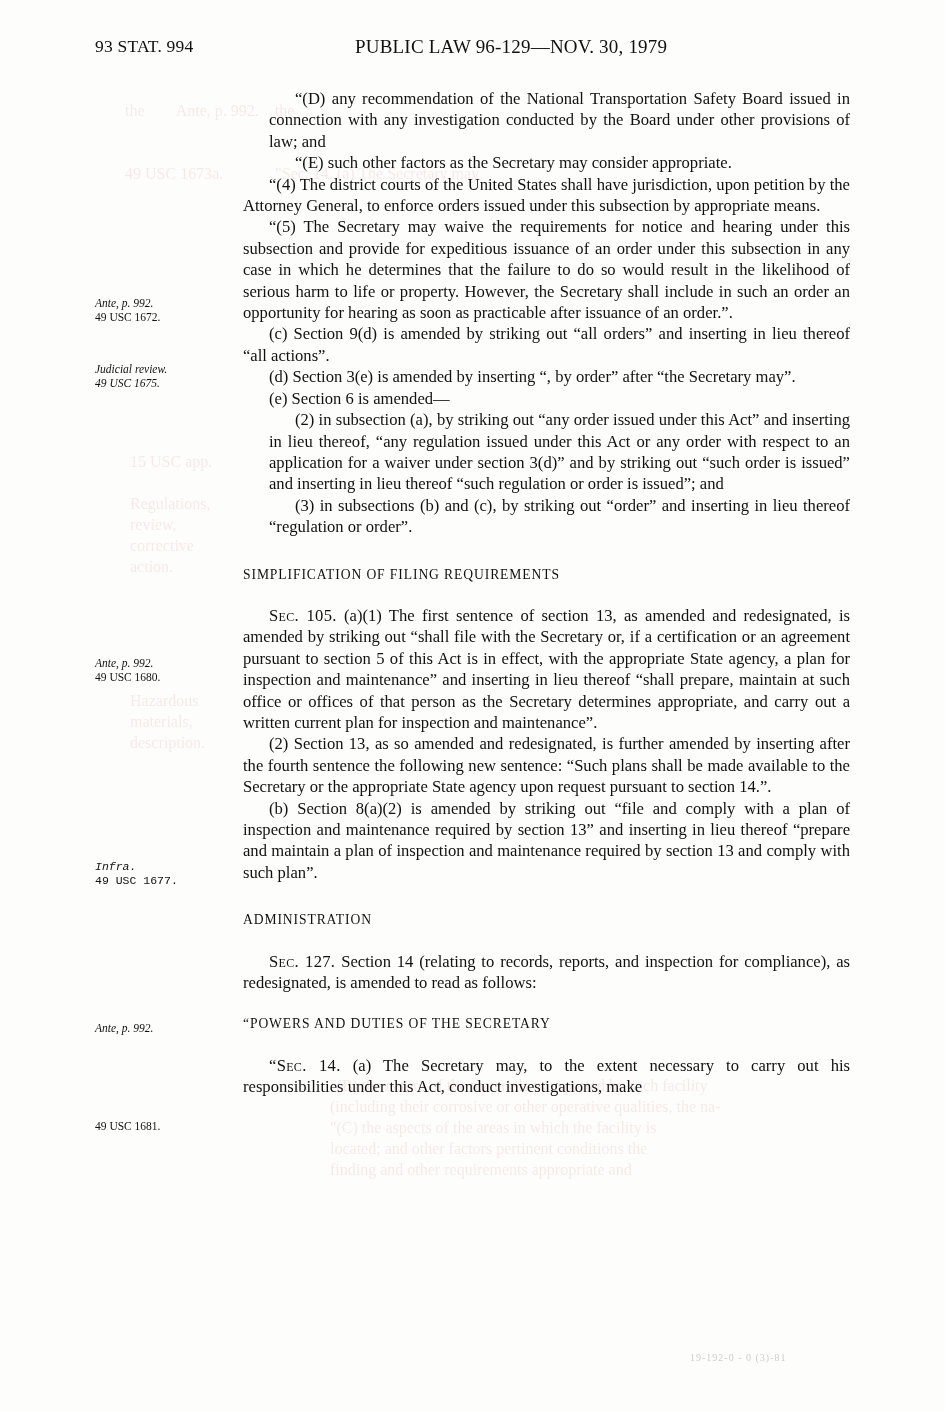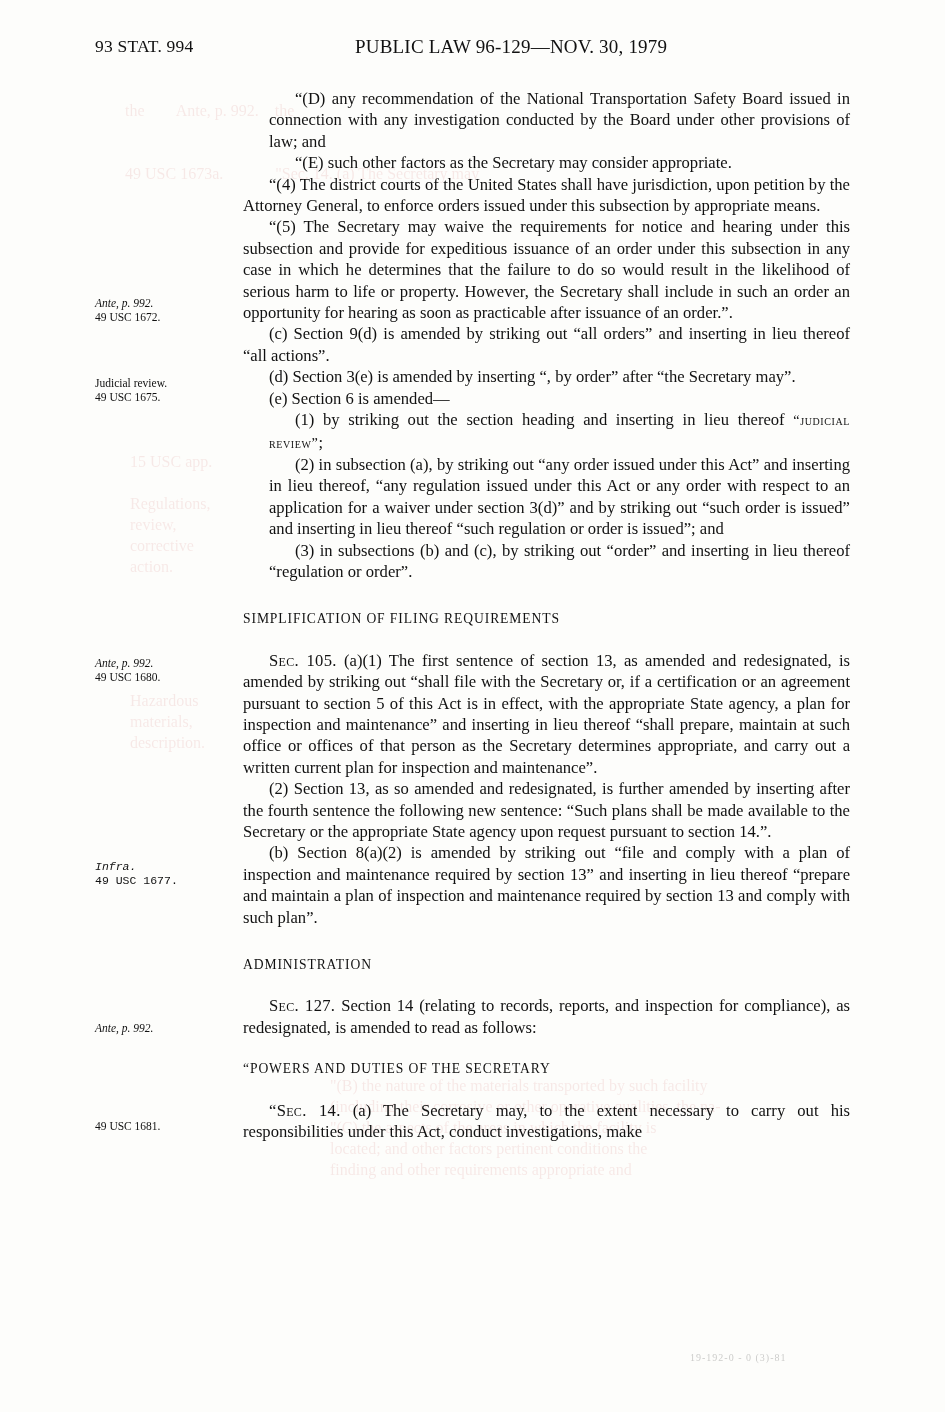--- a/index.html
+++ b/index.html
@@ -151,21 +151,21 @@
   <div class="header">
     <span class="stat">93 STAT. 994</span>
     <span class="title">PUBLIC LAW 96-129—NOV. 30, 1979</span>
   </div>
 
   <div class="margin-notes">
     <div class="note" style="top:207px;">
       <div class="em">Ante, p. 992.</div>
       <div>49 USC 1672.</div>
     </div>
-    <div class="note" style="top:287px;">
+    <div class="note" style="top:273px;font-style:italic;">
       <div>Judicial review.</div>
       <div>49 USC 1675.</div>
     </div>
     <div class="note" style="top:567px;">
       <div class="em">Ante, p. 992.</div>
       <div>49 USC 1680.</div>
     </div>
     <div class="note" style="top:770px;font-family:Liberation Mono, monospace;">
       <div class="em">Infra.</div>
       <div>49 USC 1677.</div>
@@ -180,21 +180,20 @@
 
   <div class="body-col">
 
     <p class="ind2">“(D) any recommendation of the National Transportation Safety Board issued in connection with any investigation conducted by the Board under other provisions of law; and</p>
     <p class="ind2">“(E) such other factors as the Secretary may consider appropriate.</p>
     <p class="ind">“(4) The district courts of the United States shall have jurisdiction, upon petition by the Attorney General, to enforce orders issued under this subsection by appropriate means.</p>
     <p class="ind">“(5) The Secretary may waive the requirements for notice and hearing under this subsection and provide for expeditious issuance of an order under this subsection in any case in which he determines that the failure to do so would result in the likelihood of serious harm to life or property. However, the Secretary shall include in such an order an opportunity for hearing as soon as practicable after issuance of an order.”.</p>
     <p class="ind">(c) Section 9(d) is amended by striking out “all orders” and inserting in lieu thereof “all actions”.</p>
     <p class="ind">(d) Section 3(e) is amended by inserting “, by order” after “the Secretary may”.</p>
     <p class="ind">(e) Section 6 is amended—</p>
-    <p class="ind2"><span>(1) by striking out the section heading and inserting in lieu thereof </span><span class="sc">“judicial review”</span><span>;</span></p>
     <p class="ind2">(2) in subsection (a), by striking out “any order issued under this Act” and inserting in lieu thereof, “any regulation issued under this Act or any order with respect to an application for a waiver under section 3(d)” and by striking out “such order is issued” and inserting in lieu thereof “such regulation or order is issued”; and</p>
     <p class="ind2">(3) in subsections (b) and (c), by striking out “order” and inserting in lieu thereof “regulation or order”.</p>
 
     <div class="gap-lg"></div>
     <p class="center sc-head">SIMPLIFICATION OF FILING REQUIREMENTS</p>
     <div class="gap-md"></div>
 
     <p class="ind"><span class="secmark">Sec. 105.</span><span> (a)(1) The first sentence of section 13, as amended and redesignated, is amended by striking out “shall file with the Secretary or, if a certification or an agreement pursuant to section 5 of this Act is in effect, with the appropriate State agency, a plan for inspection and maintenance” and inserting in lieu thereof “shall prepare, maintain at such office or offices of that person as the Secretary determines appropriate, and carry out a written current plan for inspection and maintenance”.</span></p>
     <p class="ind">(2) Section 13, as so amended and redesignated, is further amended by inserting after the fourth sentence the following new sentence: “Such plans shall be made available to the Secretary or the appropriate State agency upon request pursuant to section 14.”.</p>
     <p class="ind">(b) Section 8(a)(2) is amended by striking out “file and comply with a plan of inspection and maintenance required by section 13” and inserting in lieu thereof “prepare and maintain a plan of inspection and maintenance required by section 13 and comply with such plan”.</p>

